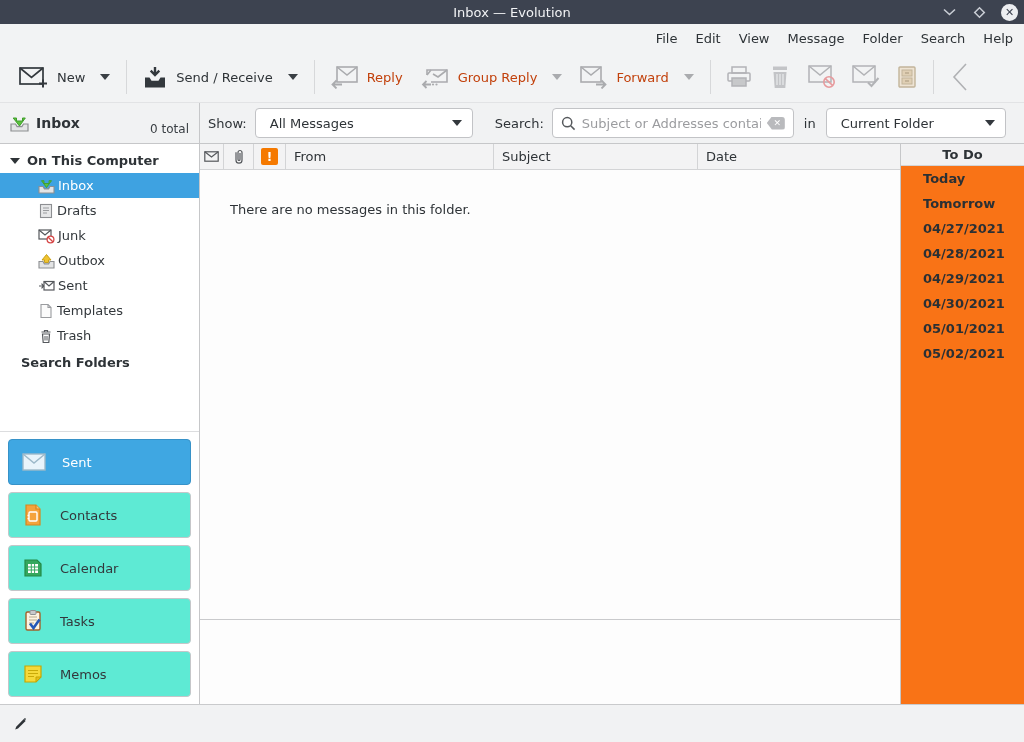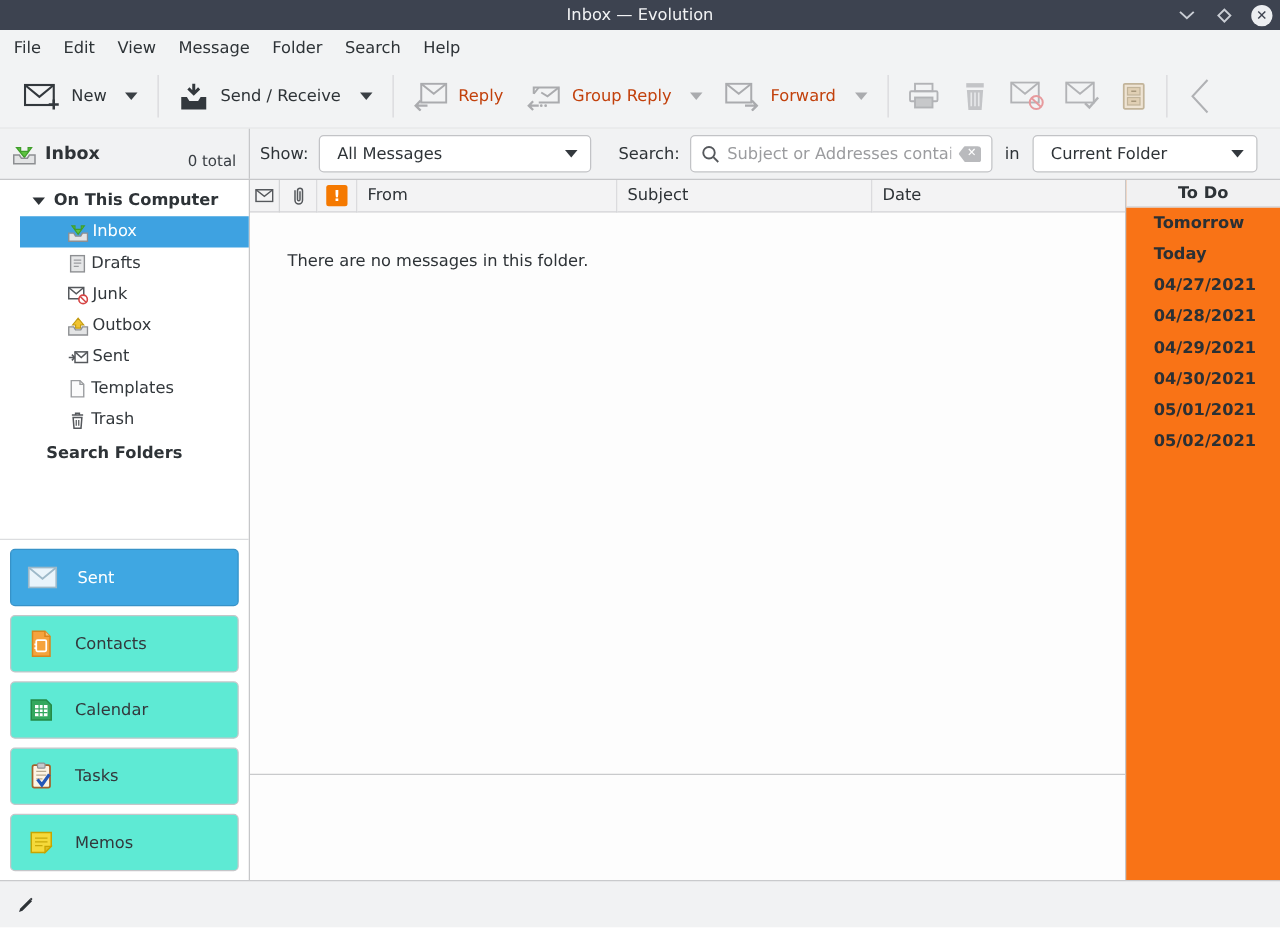--- a/index.html
+++ b/index.html
@@ -26,21 +26,21 @@
   .tb-ctl { width:16px; height:16px; display:flex; align-items:center; justify-content:center; cursor:default; }
   .close-circle {
     width:17px; height:17px; border-radius:50%; background:#eceef1; color:#3d4350;
     display:flex; align-items:center; justify-content:center;
     font-size:11px; font-weight:bold; line-height:1;
   }
 
   
   .menubar {
     height:28px; flex:0 0 28px; background:#f2f3f4;
-    display:flex; align-items:center; padding:0 2px;
+    display:flex; align-items:center; padding:0 2px;justify-content:flex-end;
   }
   .menu-item { padding:4px 9px; color:#2e3337; cursor:default; }
 
   
   .toolbar {
     height:51px; flex:0 0 51px; background:#f2f3f4; border-bottom:1px solid #e2e3e5;
     display:flex; align-items:center; padding:0 10px;
   }
   .tb-btn {
     display:flex; align-items:center; gap:9px; padding:7px 9px; border-radius:3px;
@@ -97,21 +97,21 @@
   .fb-in { padding:0 2px; }
 
   
   .main { flex:1; display:flex; min-height:0; }
 
   
   .sidebar {
     width:200px; flex:0 0 200px; border-right:1px solid #c6c7c9; background:#fff;
     display:flex; flex-direction:column;
   }
-  .tree { flex:1; padding-top:4px;padding-left:16px; }
+  .tree { flex:1; padding-top:4px; }
   .tree-root {
     display:flex; align-items:center; gap:7px; padding:5px 8px; font-weight:bold; font-size:13px;
   }
   .tri-down {
     width:0; height:0; border-left:5px solid transparent; border-right:5px solid transparent;
     border-top:6px solid #2e3337; margin-left:2px;
   }
   .tree-item {
     height:25px; display:flex; align-items:center; gap:3px; padding-left:38px; color:#33383c;
   }
@@ -534,22 +534,22 @@
         <div class="hcell c-date">Date</div>
       </div>
       <div class="list-body">
         <span class="empty-text">There are no messages in this folder.</span>
       </div>
       <div class="preview-pane"></div>
     </div>
 
     <div class="todo-panel">
       <div class="todo-header">To Do</div>
+      <div class="todo-item">Today</div>
       <div class="todo-item">Tomorrow</div>
-      <div class="todo-item">Today</div>
       <div class="todo-item">04/27/2021</div>
       <div class="todo-item">04/28/2021</div>
       <div class="todo-item">04/29/2021</div>
       <div class="todo-item">04/30/2021</div>
       <div class="todo-item">05/01/2021</div>
       <div class="todo-item">05/02/2021</div>
     </div>
 
   </div>
 

